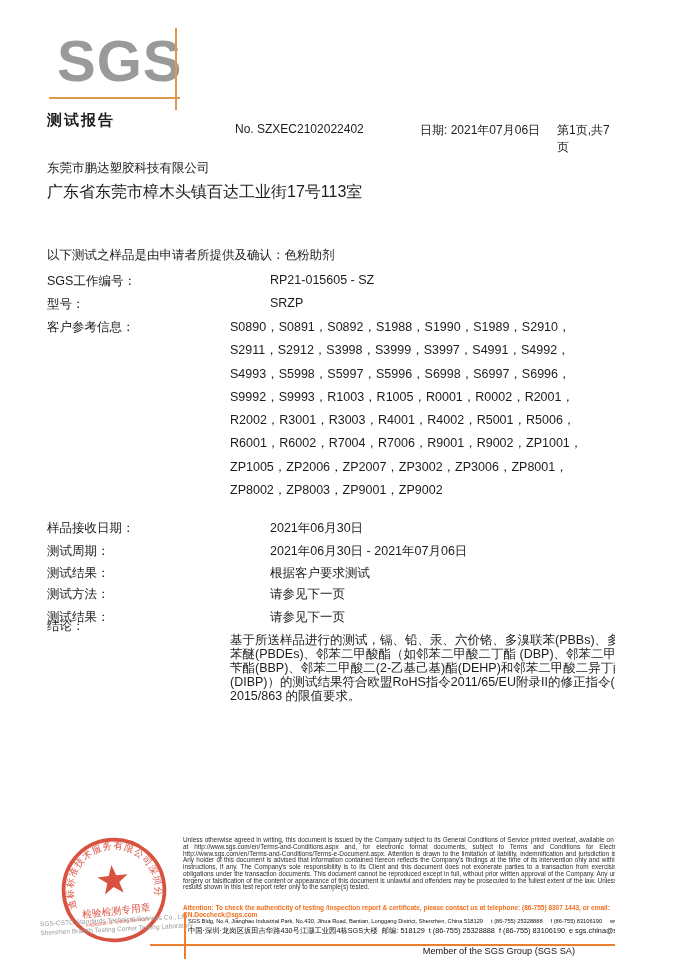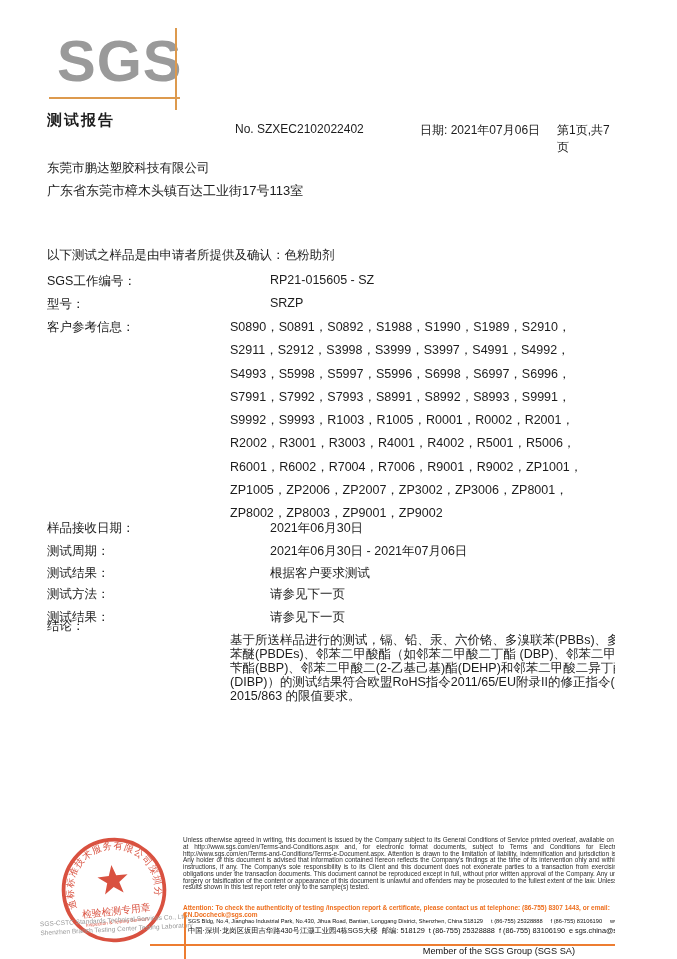--- a/index.html
+++ b/index.html
@@ -14,21 +14,21 @@
   .crop-v-top { position:absolute; left:175px; top:28px; width:2px; height:82px; background:#dd9a4e; }
 
   
   .hdr-title { position:absolute; left:47px; top:111px; font-size:15px; font-weight:bold; letter-spacing:2px; }
   .hdr-no   { position:absolute; left:235px; top:122px; font-size:12px; }
   .hdr-date { position:absolute; left:420px; top:122px; font-size:12px; }
   .hdr-page { position:absolute; left:557px; top:122px; font-size:12px; }
 
   
   .company { position:absolute; left:47px; top:160px; font-size:12.5px; }
-  .addr    { position:absolute; left:47px; top:182px; font-size:13px; }
+  .addr    { position:absolute; left:47px; top:182px; font-size:16px; }
   .stmt    { position:absolute; left:47px; top:247px; font-size:12.5px; }
 
   .lbl { position:absolute; left:47px;  font-size:12.5px; }
   .val { position:absolute; left:230px; font-size:12.5px;margin-left:40px; }
 
   .ref-lines  { position:absolute; left:230px; top:316px; font-size:12.5px; line-height:23.3px; }
   .conclusion { position:absolute; left:230px; top:633px; width:416px; font-size:12.5px; line-height:14px; }
 
   
   .stamp-svg { position:absolute; left:58px; top:834px; width:112px; height:112px; opacity:0.88; }
@@ -69,21 +69,20 @@
   <div class="val" style="top:273px">RP21-015605 - SZ</div>
 
   <div class="lbl" style="top:296px">型号：</div>
   <div class="val" style="top:296px">SRZP</div>
 
   <div class="lbl" style="top:319px">客户参考信息：</div>
   <div class="ref-lines">
     <div>S0890，S0891，S0892，S1988，S1990，S1989，S2910，</div>
     <div>S2911，S2912，S3998，S3999，S3997，S4991，S4992，</div>
     <div>S4993，S5998，S5997，S5996，S6998，S6997，S6996，</div>
-    <div>S7991，S7992，S7993，S8991，S8992，S8993，S9991，</div>
     <div>S9992，S9993，R1003，R1005，R0001，R0002，R2001，</div>
     <div>R2002，R3001，R3003，R4001，R4002，R5001，R5006，</div>
     <div>R6001，R6002，R7004，R7006，R9001，R9002，ZP1001，</div>
     <div>ZP1005，ZP2006，ZP2007，ZP3002，ZP3006，ZP8001，</div>
     <div>ZP8002，ZP8003，ZP9001，ZP9002</div>
   </div>
 
   <div class="lbl" style="top:520px">样品接收日期：</div>
   <div class="val" style="top:520px">2021年06月30日</div>
 

